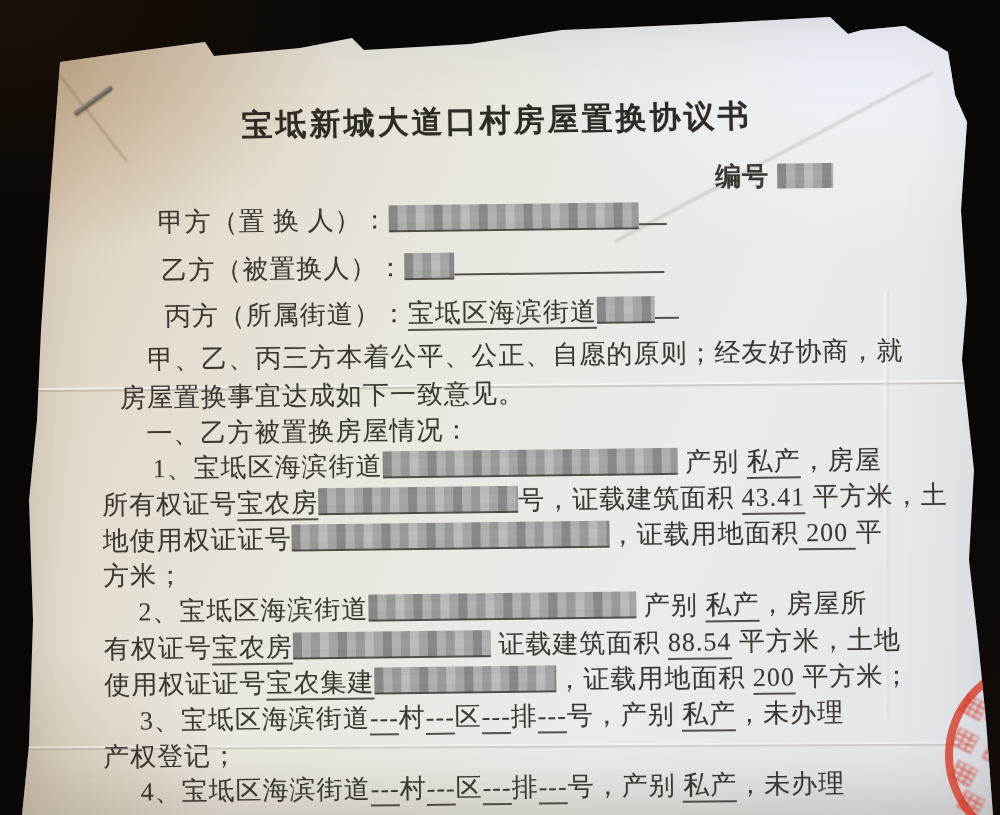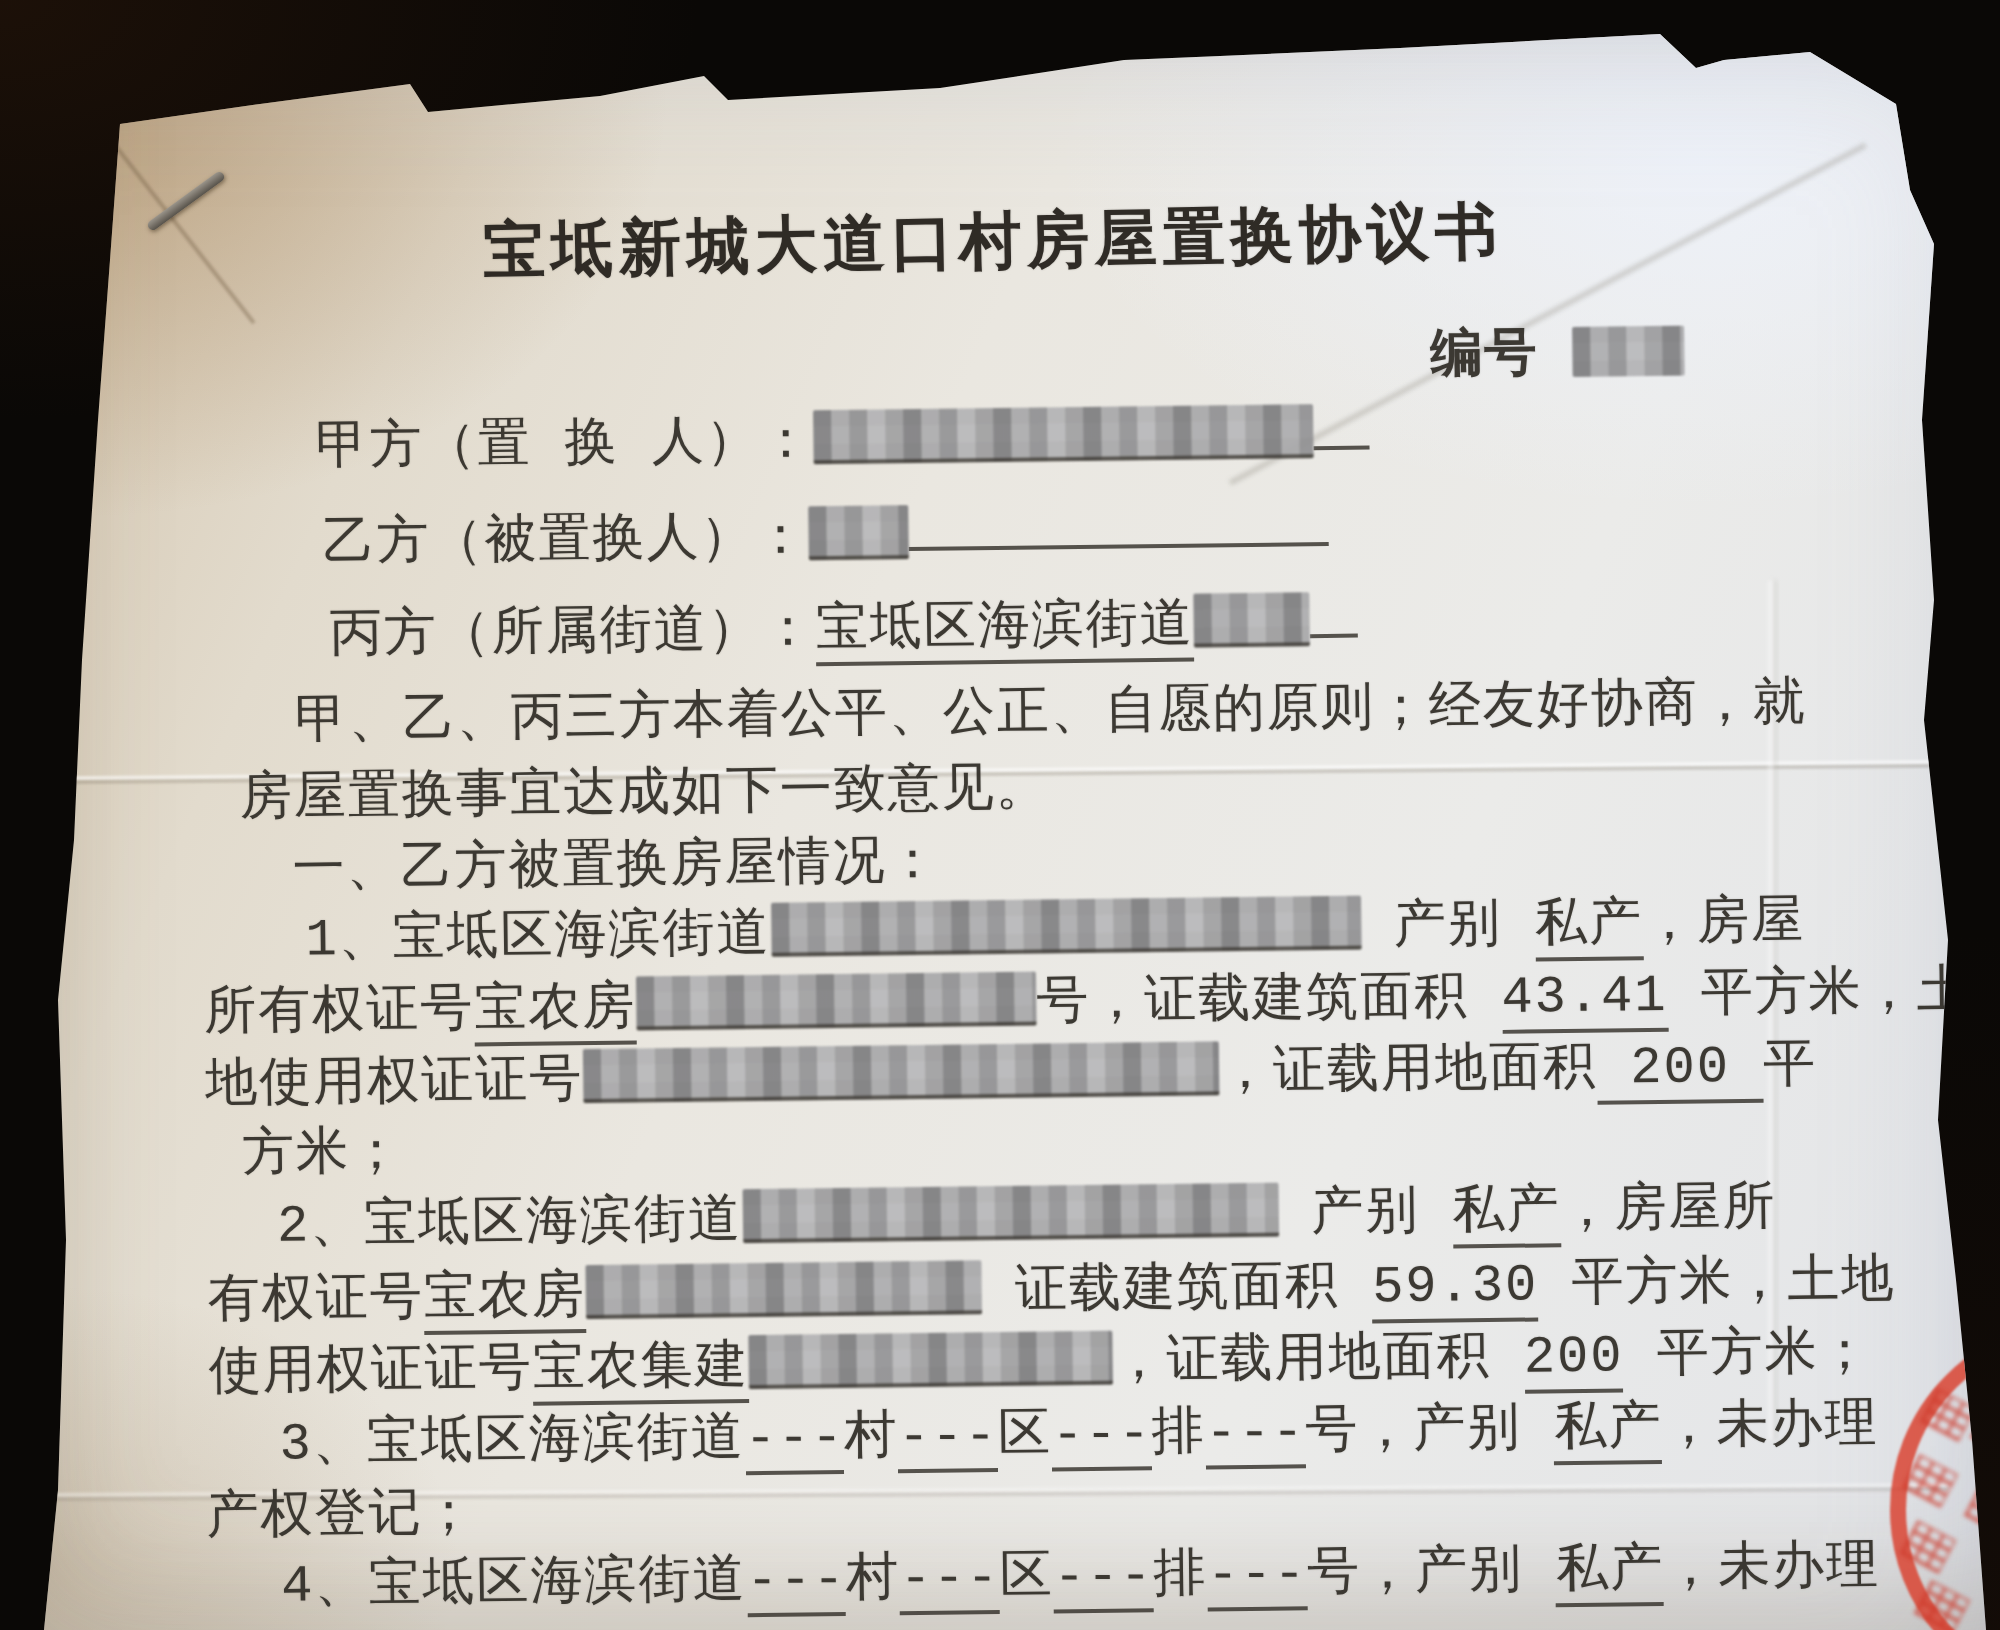--- a/index.html
+++ b/index.html
@@ -2,21 +2,21 @@
 <html><head>
 <meta charset="utf-8">
 <style>
   html,body{margin:0;padding:0;background:#000;}
   .scene{
     position:relative;width:1000px;height:815px;overflow:hidden;
     background:
       radial-gradient(ellipse 500px 300px at 0% 0%, rgba(62,32,12,.35), rgba(0,0,0,0) 70%),
       radial-gradient(ellipse 400px 500px at 100% 100%, rgba(40,20,10,.3), rgba(0,0,0,0) 70%),
       #0a0806;
-    font-family:Liberation Mono, monospace;
+    font-family:Liberation Serif, serif;
   }
   .paper{
     position:absolute;left:0;top:0;width:1000px;height:815px;
     clip-path:polygon(60px 62px,130px 52px,205px 42px,214px 56px,300px 48px,352px 38px,364px 50px,470px 44px,562px 30px,610px 28px,700px 24px,830px 17px,848px 34px,862px 30px,905px 26px,948px 52px,955px 95px,967px 122px,961px 210px,967px 300px,962px 360px,974px 470px,969px 560px,978px 640px,986px 720px,993px 815px,22px 815px,29px 745px,33px 620px,29px 500px,37px 420px,41px 330px,49px 210px,55px 130px);
     background:
       radial-gradient(ellipse 420px 300px at 4% 6%, rgba(158,120,74,.5), rgba(158,120,74,0) 70%),
       radial-gradient(ellipse 520px 280px at 85% 10%, rgba(238,242,250,.9), rgba(238,242,250,0) 62%),
       radial-gradient(ellipse 300px 200px at 2% 96%, rgba(150,125,90,.25), rgba(150,125,90,0) 70%),
       linear-gradient(113deg,#d3c3aa 0%,#e2dbcd 20%,#eae7e0 42%,#ebebe9 68%,#e2e4e8 100%);
     box-shadow:
@@ -79,23 +79,23 @@
       <div class="line" style="left:718px;top:162px;"><span class="bold">编号  </span><span class="blur-box" style="width: 56px;"></span></div>
       <div class="line" style="left:160px;top:201px;"><span class="">甲方（置 换 人）：</span><span class="blur-box ul" style="width: 250px;"></span><span class="blank ul" style="width: 28px;"></span></div>
       <div class="line" style="left:163px;top:249px;"><span class="">乙方（被置换人）：</span><span class="blur-box ul" style="width: 50px;"></span><span class="blank ul" style="width: 210px;"></span></div>
       <div class="line" style="left:166px;top:295px;"><span class="">丙方（所属街道）：</span><span class="ul-text ">宝坻区海滨街道</span><span class="blur-box ul" style="width: 58px;"></span><span class="blank ul" style="width: 24px;"></span></div>
       <div class="line" style="left:148px;top:338px;"><span class="">甲、乙、丙三方本着公平、公正、自愿的原则；经友好协商，就</span></div>
       <div class="line" style="left:120px;top:376px;"><span class="">房屋置换事宜达成如下一致意见。</span></div>
       <div class="line" style="left:146px;top:412px;"><span class="">一、乙方被置换房屋情况：</span></div>
       <div class="line" style="left:152px;top:447px;"><span class="">1、宝坻区海滨街道</span><span class="blur-box ul" style="width: 295px;"></span><span class=""> 产别 </span><span class="ul-text ">私产</span><span class="">，房屋</span></div>
       <div class="line" style="left:101px;top:483px;"><span class="">所有权证号</span><span class="ul-text ">宝农房</span><span class="blur-box ul" style="width: 200px;"></span><span class="">号，证载建筑面积 </span><span class="ul-text ">43.41</span><span class=""> 平方米，土</span></div>
       <div class="line" style="left:101px;top:519px;"><span class="">地使用权证证号</span><span class="blur-box ul" style="width: 318px;"></span><span class="">，证载用地面积</span><span class="ul-text "> 200 </span><span class="">平</span></div>
-      <div class="line" style="left:119px;top:554px;"><span class="">方米；</span></div>
+      <div class="line" style="left:101px;top:554px;"><span class="">方米；</span></div>
       <div class="line" style="left:136px;top:590px;"><span class="">2、宝坻区海滨街道</span><span class="blur-box ul" style="width: 268px;"></span><span class=""> 产别 </span><span class="ul-text ">私产</span><span class="">，房屋所</span></div>
-      <div class="line" style="left:101px;top:627px;"><span class="">有权证号</span><span class="ul-text ">宝农房</span><span class="blur-box ul" style="width: 198px;"></span><span class=""> 证载建筑面积 </span><span class="ul-text ">59.30</span><span class=""> 平方米，土地</span></div>
+      <div class="line" style="left:101px;top:627px;"><span class="">有权证号</span><span class="ul-text ">宝农房</span><span class="blur-box ul" style="width: 198px;"></span><span class=""> 证载建筑面积 </span><span class="ul-text ">88.54</span><span class=""> 平方米，土地</span></div>
       <div class="line" style="left:101px;top:663px;"><span class="">使用权证证号</span><span class="ul-text ">宝农集建</span><span class="blur-box ul" style="width: 182px;"></span><span class="">，证载用地面积 </span><span class="ul-text ">200</span><span class=""> 平方米；</span></div>
       <div class="line" style="left:136px;top:699px;"><span class="">3、宝坻区海滨街道</span><span class="ul-text ">---</span><span class="">村</span><span class="ul-text ">---</span><span class="">区</span><span class="ul-text ">---</span><span class="">排</span><span class="ul-text ">---</span><span class="">号，产别 </span><span class="ul-text ">私产</span><span class="">，未办理</span></div>
       <div class="line" style="left:99px;top:735px;"><span class="">产权登记；</span></div>
       <div class="line" style="left:136px;top:770px;"><span class="">4、宝坻区海滨街道</span><span class="ul-text ">---</span><span class="">村</span><span class="ul-text ">---</span><span class="">区</span><span class="ul-text ">---</span><span class="">排</span><span class="ul-text ">---</span><span class="">号，产别 </span><span class="ul-text ">私产</span><span class="">，未办理</span></div>
     </div>
 
     <div class="stamp stamp-ring"></div>
     <div class="stamp seal-mark" style="left:963px;top:698px;"></div>
     <div class="stamp seal-mark" style="left:954px;top:731px;"></div>
     <div class="stamp seal-mark" style="left:953px;top:764px;"></div>

